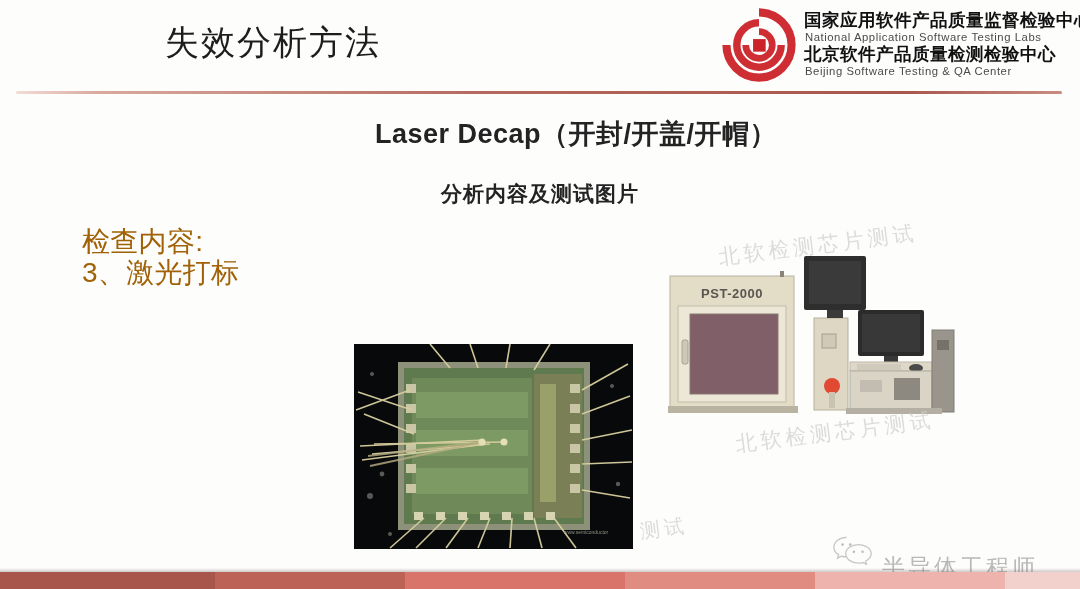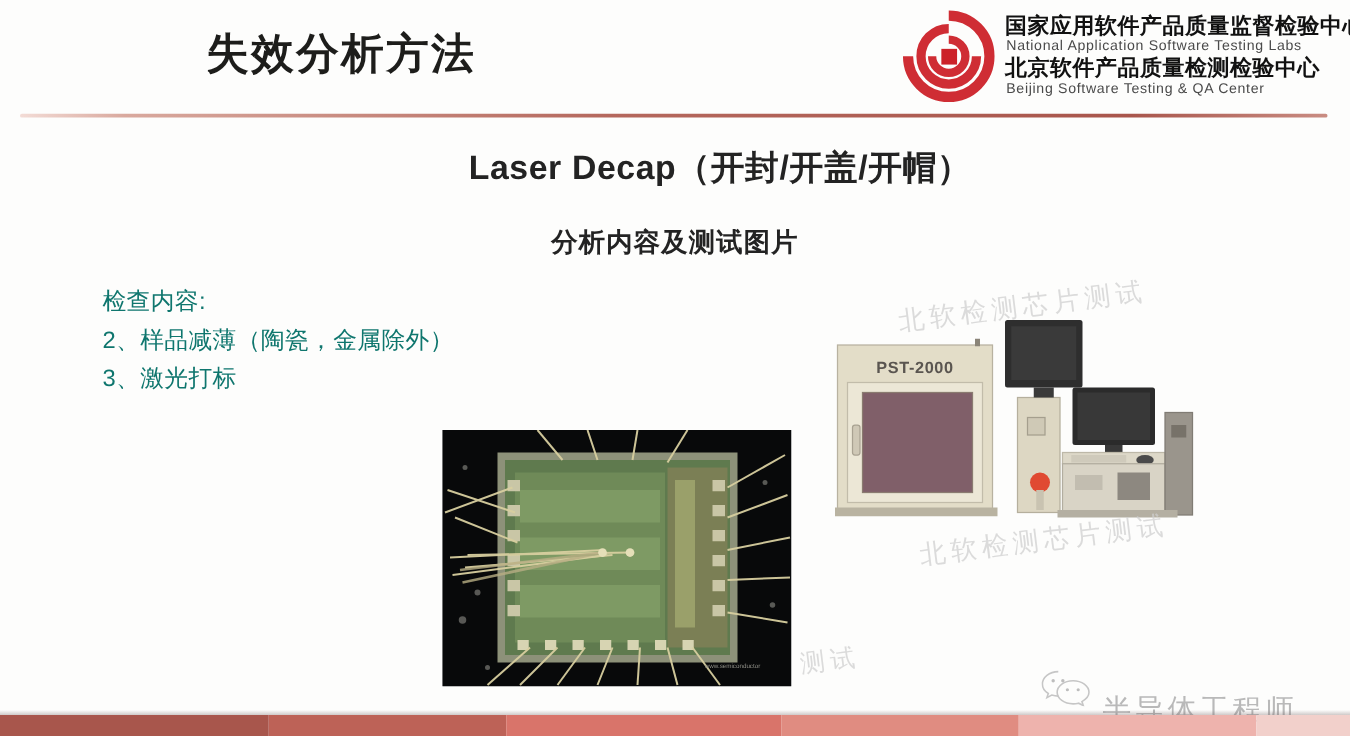--- a/index.html
+++ b/index.html
@@ -14,21 +14,21 @@
     width: 1080px; height: 589px;
     background: #fdfdfc;
     overflow: hidden;
   }
 
   
   #slide-title {
     position: absolute;
     left: 165px; top: 20px;
     font-size: 34px;
-    font-weight: bold;
+    font-weight: normal;
     color: #1d1d1b;
     letter-spacing: 2px;
     white-space: nowrap;
   }
   #header-rule {
     position: absolute;
     left: 16px; top: 91px;
     width: 1046px; height: 3px;
     border-radius: 2px;
     background: linear-gradient(90deg,#f3dcd6 0%, #d9a99e 8%, #b5685d 45%, #a9564c 85%, #c98c82 100%);
@@ -67,22 +67,22 @@
     text-align: center;
     font-size: 21px; font-weight: bold; color: #232323;
     letter-spacing: 1px;
   }
 
   
   #body-text {
     position: absolute;
     left: 82px; top: 226px;
     width: 580px;
-    font-size: 19px;
-    color: #0f766e;
+    font-size: 28px;
+    color: #a16207;
     line-height: 31px;
     letter-spacing: 0.3px;
   }
   #body-text .line { white-space: nowrap; }
   #body-text .line.wrap { white-space: normal; }
 
   
   #chip-photo {
     position: absolute;
     left: 354px; top: 344px;
@@ -169,21 +169,20 @@
       <div class="logo-cn">北京软件产品质量检测检验中心</div>
       <div class="logo-en">Beijing Software Testing &amp; QA Center</div>
     </div>
   </div>
 
   <div id="main-heading">Laser Decap（开封/开盖/开帽）</div>
   <div id="sub-heading">分析内容及测试图片</div>
 
   <div id="body-text">
     <div class="line">检查内容:</div>
-    <div class="line">2、样品减薄（陶瓷，金属除外）</div>
     <div class="line">3、激光打标</div>
   </div>
 
   <div id="equip-photo">
     <svg viewBox="0 0 320 186" width="320" height="186" aria-hidden="true">
       <rect x="0" y="0" width="320" height="186" fill="#fdfdfc"></rect>
 
       <rect x="16" y="36" width="124" height="134" fill="#e3ddc8" stroke="#b8b2a0" stroke-width="1"></rect>
       <rect x="14" y="166" width="130" height="7" fill="#b9b3a1"></rect>
       <rect x="24" y="66" width="108" height="96" fill="#ece7d6" stroke="#c2bcaa" stroke-width="1"></rect>

